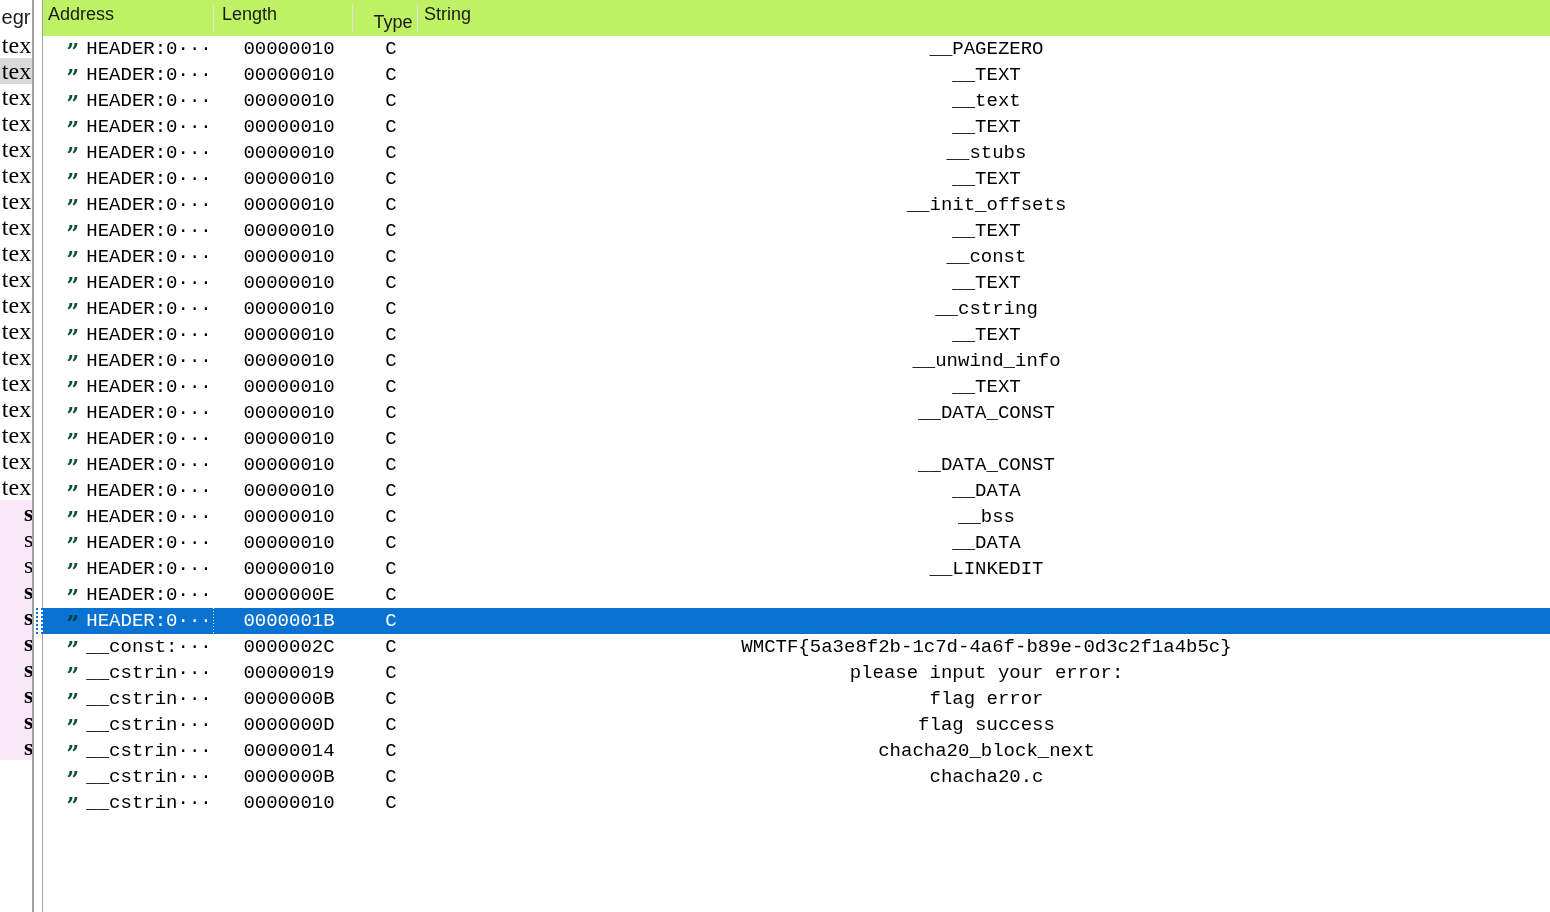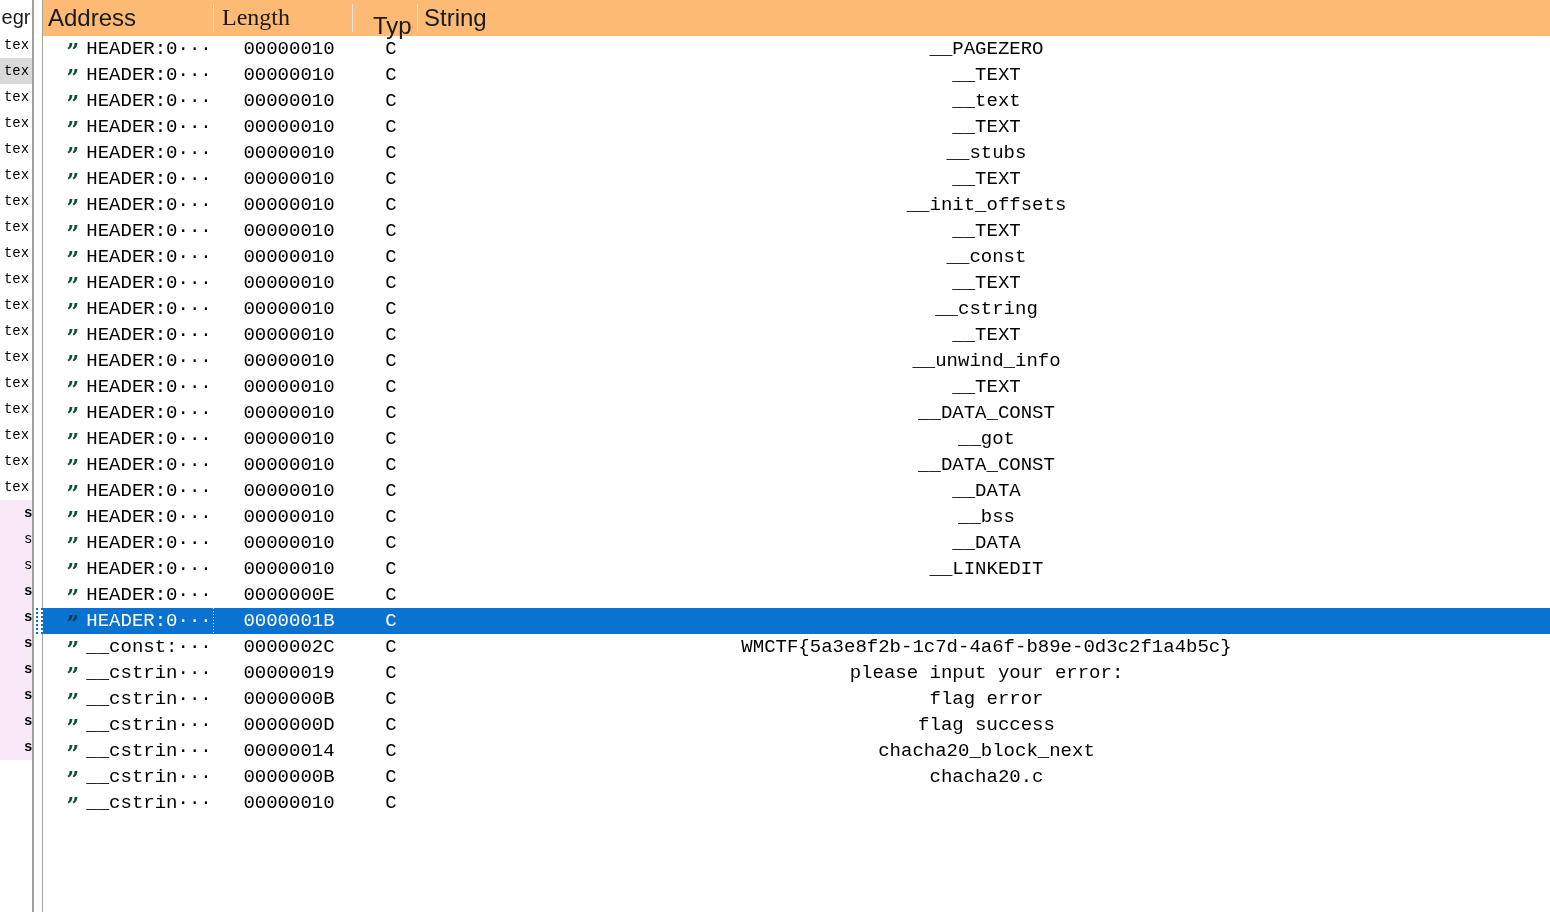--- a/index.html
+++ b/index.html
@@ -7,35 +7,35 @@
   html,body { width:1550px; height:912px; }
   body { background:#fff; font-family:"Liberation Sans",sans-serif; overflow:hidden; }
 
   #screen { position:relative; width:1550px; height:912px; background:#fff; overflow:hidden;text-align:center; }
 
   
   #left-panel { position:absolute; left:0; top:0; width:34px; height:912px;
                 background:#fff; border-right:2px solid var(--splitter-gray); }
   #left-header { height:32px; line-height:34px; font-size:20px; color:var(--header-text);
                  white-space:nowrap; overflow:hidden; }
-  .left-item { height:26px; line-height:26px; font-family:Liberation Mono, monospace;
-               font-size:14px; color:#000; white-space:nowrap; overflow:hidden; padding-left:1px; }
+  .left-item { height:26px; line-height:26px; font-family:Liberation Serif, serif;
+               font-size:24px; color:#000; white-space:nowrap; overflow:hidden; padding-left:1px; }
   .left-item.pink { background:var(--left-pink);padding-left:24px; }
   .left-item.sel  { background:var(--left-selected-gray); }
   .left-item.bold { font-weight:bold; }
 
   
   #main-panel { position:absolute; left:42px; top:0; right:0; height:912px;
                 background:#fff; border-left:1px solid var(--splitter-gray); }
 
-  #table-header { position:relative; height:36px; background:#fdba74;
-                  font-size:24px; color:var(--header-text); }
+  #table-header { position:relative; height:36px; background:#bef264;
+                  font-size:18px; color:var(--header-text); }
   .h-label { position:absolute; top:4px; white-space:nowrap; }
   #h-address { left:5px; }
-  #h-length  { left:179px;font-family:Liberation Serif, serif; }
+  #h-length  { left:179px; }
   #h-type    { left:330px; width:40px; overflow:hidden;margin-top:8px; }
   #h-string  { left:381px; }
   .h-sep { position:absolute; top:4px; height:28px; width:1px; background:var(--header-separator); }
 
   #rows { position:absolute; top:36px; left:0; right:0; }
 
   .row { display:grid; grid-template-columns:36px 140px 140px 64px 1fr;
          height:26px; line-height:26px;
          font-family:"Liberation Mono",monospace; font-size:19px; color:#000;
          white-space:nowrap; position:relative; }
@@ -281,21 +281,20 @@
   </div>
         <div class="row">
     <div class="cell icon-cell">
       <span class="str-icon">
         <span class="quote">”</span>
       </span>
     </div>
     <div class="cell">HEADER:0···</div>
     <div class="cell">00000010</div>
     <div class="cell">C</div>
-    <div class="cell">__got</div>
   </div>
         <div class="row">
     <div class="cell icon-cell">
       <span class="str-icon">
         <span class="quote">”</span>
       </span>
     </div>
     <div class="cell">HEADER:0···</div>
     <div class="cell">00000010</div>
     <div class="cell">C</div>

